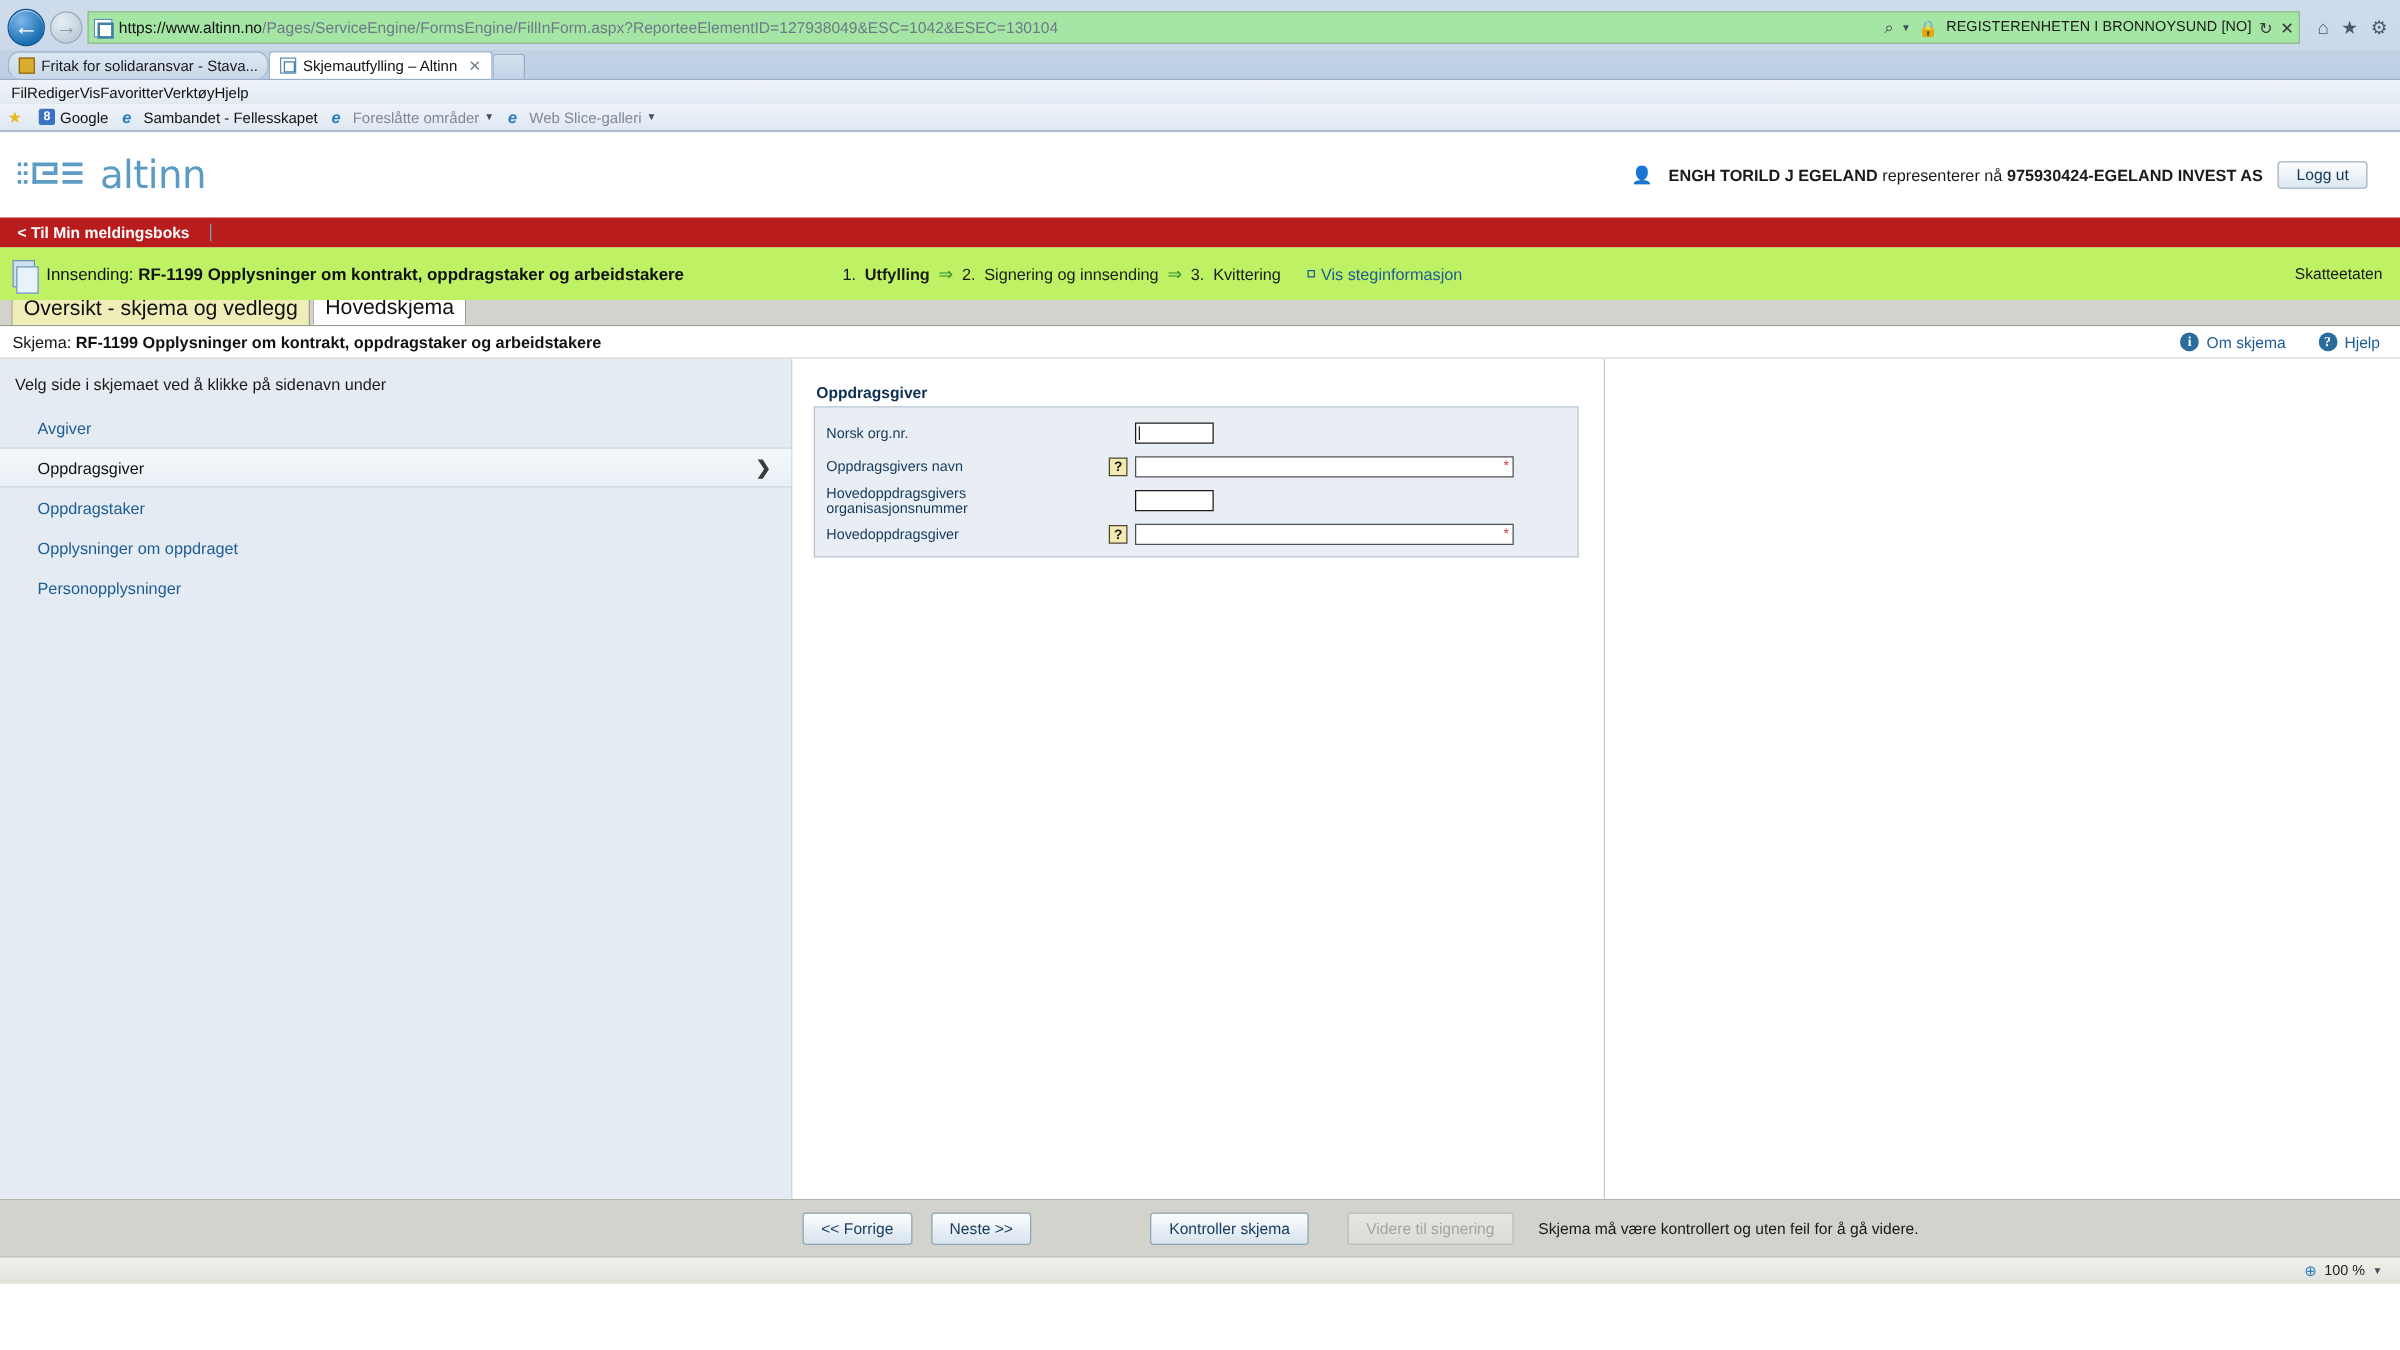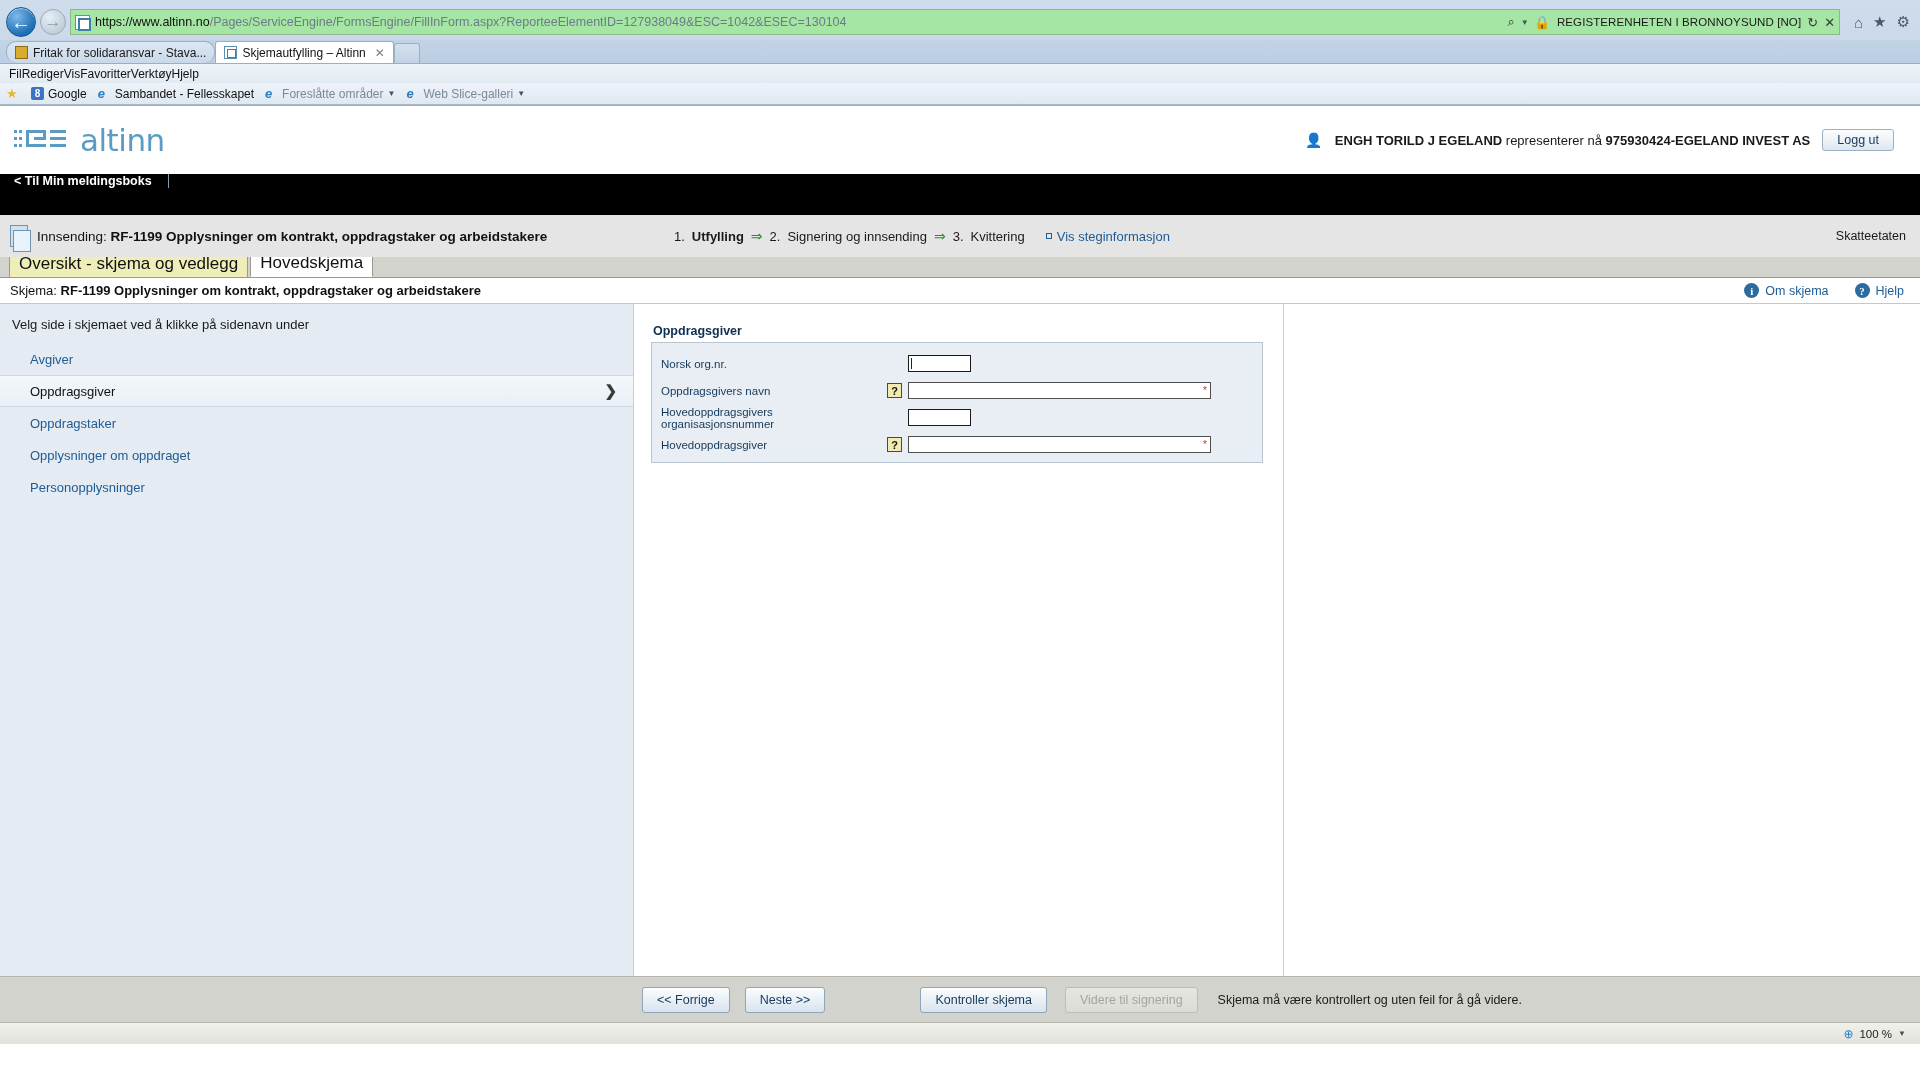--- a/index.html
+++ b/index.html
@@ -148,32 +148,32 @@
   #user-area { display: flex; align-items: center; gap: 12px; font-size: 13px; color: #1a1a1a; }
   .user-icon { color: #6cb36c; font-size: 14px; }
   #user-text b { font-weight: bold; }
   #logout-btn {
     border: 1px solid #9bb0c2; border-radius: 3px;
     background: linear-gradient(to bottom,#fdfefe,#dde7f0);
     padding: 3px 14px; font-size: 12.5px; color: #15395c;
   }
 
   #blue-bar {
-    height: 41px; background: #000000;
-    display: flex; align-items: flex-start;
+    height: 24px; background: #b91c1c;
+    display: flex; align-items: center;
   }
   #to-inbox {
     display: flex; align-items: center;
     padding: 0 16px 0 14px;
     color: #ffffff; font-size: 12.5px; font-weight: bold;
     border-right: 1px solid #7e9fb8;
   }
 
   #form-titlebar {
-    background: #e5e5e5;
+    background: #bef264;
     height: 42px;
     display: flex; align-items: center;
     padding: 0 14px 0 10px;
     position: relative;
   }
   .doc-icon {
     width: 18px; height: 22px; background: #cfe2f1;
     border: 1px solid #6f93b3; margin-right: 9px; position: relative;
   }
   .doc-icon::after {
@@ -524,21 +524,21 @@
       </div>
     </div>
 
     <div id="right-gutter"></div>
   </div>
 
   <div id="footer-bar">
     <span class="btn" style="margin-left:642px">&lt;&lt; Forrige</span>
     <span class="btn" style="margin-left:15px">Neste &gt;&gt;</span>
     <span class="btn" style="margin-left:95px">Kontroller skjema</span>
-    <span class="btn disabled" style="margin-left:18px">Videre til signering</span>
+    <span class="btn disabled" style="margin-left:31px">Videre til signering</span>
     <span id="foot-note">Skjema må være kontrollert og uten feil for å gå videre.</span>
   </div>
 
   <div id="status-bar">
     <span class="zoom-ico">⊕</span>
     <span>100 %</span>
     <span class="caret">▼</span>
   </div>
 
 </div>

